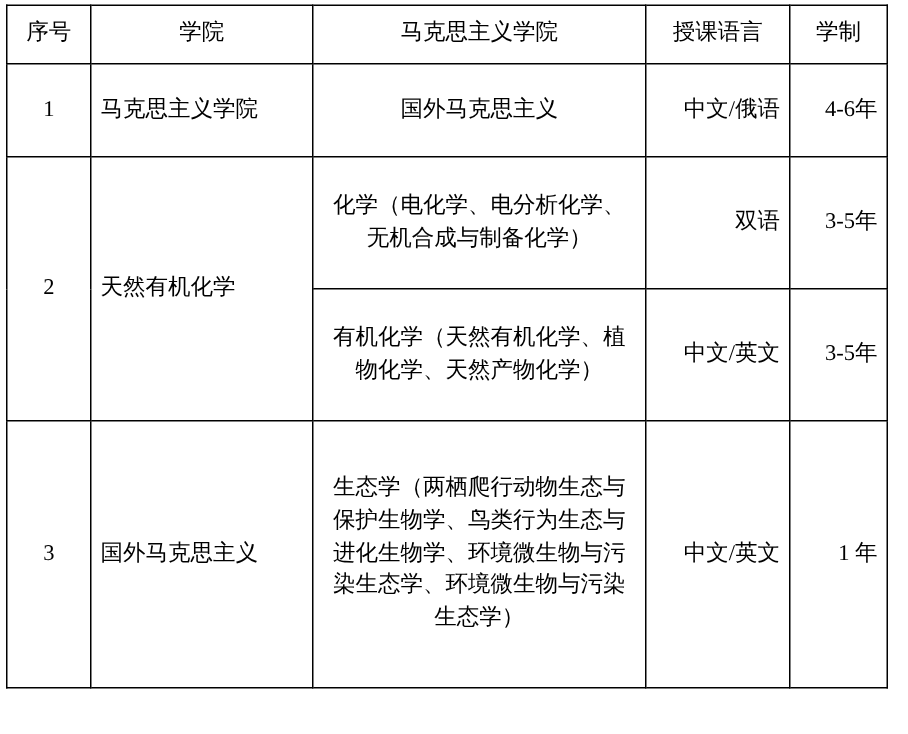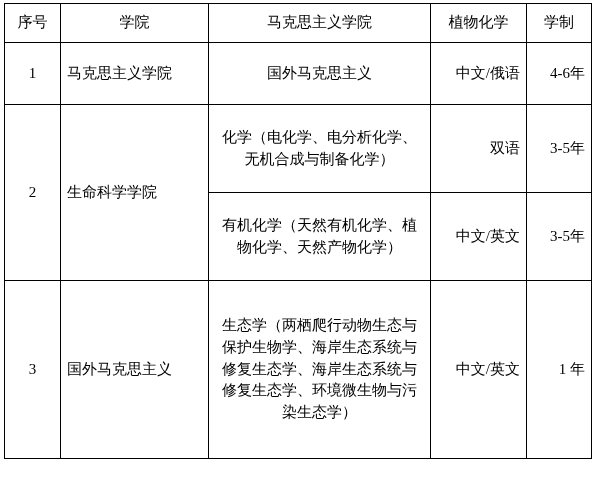--- a/index.html
+++ b/index.html
@@ -65,50 +65,50 @@
       <col class="col-school">
       <col class="col-major">
       <col class="col-lang">
       <col class="col-years">
     </colgroup>
     <thead>
       <tr>
         <td>序号</td>
         <td>学院</td>
         <td>马克思主义学院</td>
-        <td>植物化学</td>
+        <td>授课语言</td>
         <td>学制</td>
       </tr>
     </thead>
     <tbody>
 
       <tr style="height:62px;">
         <td class="cell-no">1</td>
         <td class="cell-school">马克思主义学院</td>
         <td class="cell-major c-center">国外马克思主义</td>
         <td class="cell-lang">中文/俄语</td>
         <td class="cell-years">4-6年</td>
       </tr>
 
       <tr style="height:88px;">
         <td class="cell-no" rowspan="2">2</td>
-        <td class="cell-school" rowspan="2">生命科学学院</td>
+        <td class="cell-school" rowspan="2">天然有机化学</td>
         <td class="cell-major">化学（电化学、电分析化学、无机合成与制备化学）</td>
         <td class="cell-lang">双语</td>
         <td class="cell-years">3-5年</td>
       </tr>
       <tr style="height:88px;margin-left:28px;">
         <td class="cell-major">有机化学（天然有机化学、植物化学、天然产物化学）</td>
         <td class="cell-lang">中文/英文</td>
         <td class="cell-years">3-5年</td>
       </tr>
 
       <tr style="height:178px;">
         <td class="cell-no">3</td>
         <td class="cell-school">国外马克思主义</td>
-        <td class="cell-major">生态学（两栖爬行动物生态与保护生物学、海岸生态系统与修复生态学、海岸生态系统与修复生态学、环境微生物与污染生态学）</td>
+        <td class="cell-major">生态学（两栖爬行动物生态与保护生物学、鸟类行为生态与进化生物学、环境微生物与污染生态学、环境微生物与污染生态学）</td>
         <td class="cell-lang">中文/英文</td>
         <td class="cell-years">1 年</td>
       </tr>
 
     </tbody>
   </table>
 </div>
 
 </body></html>

